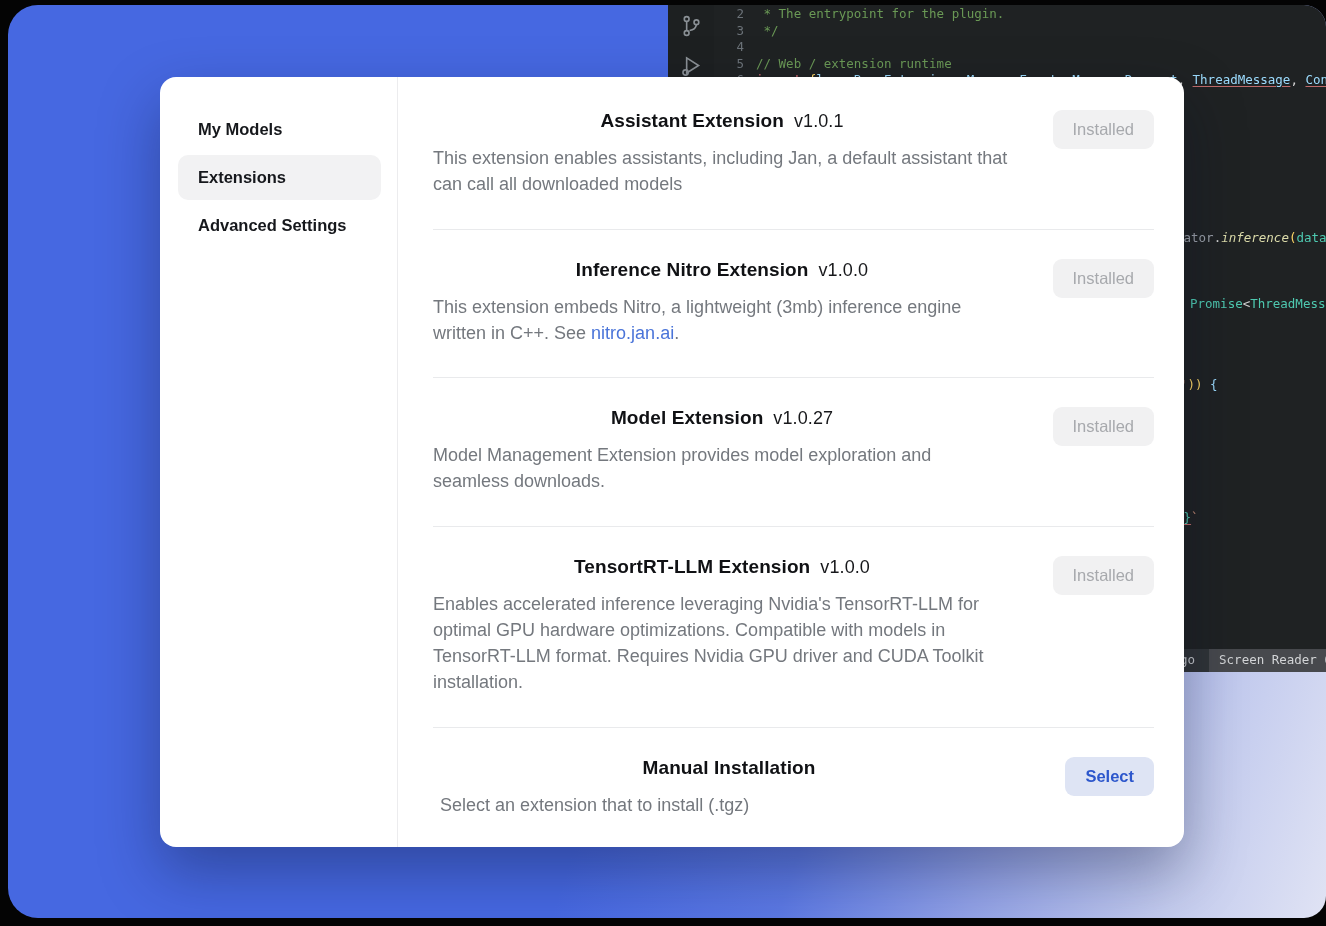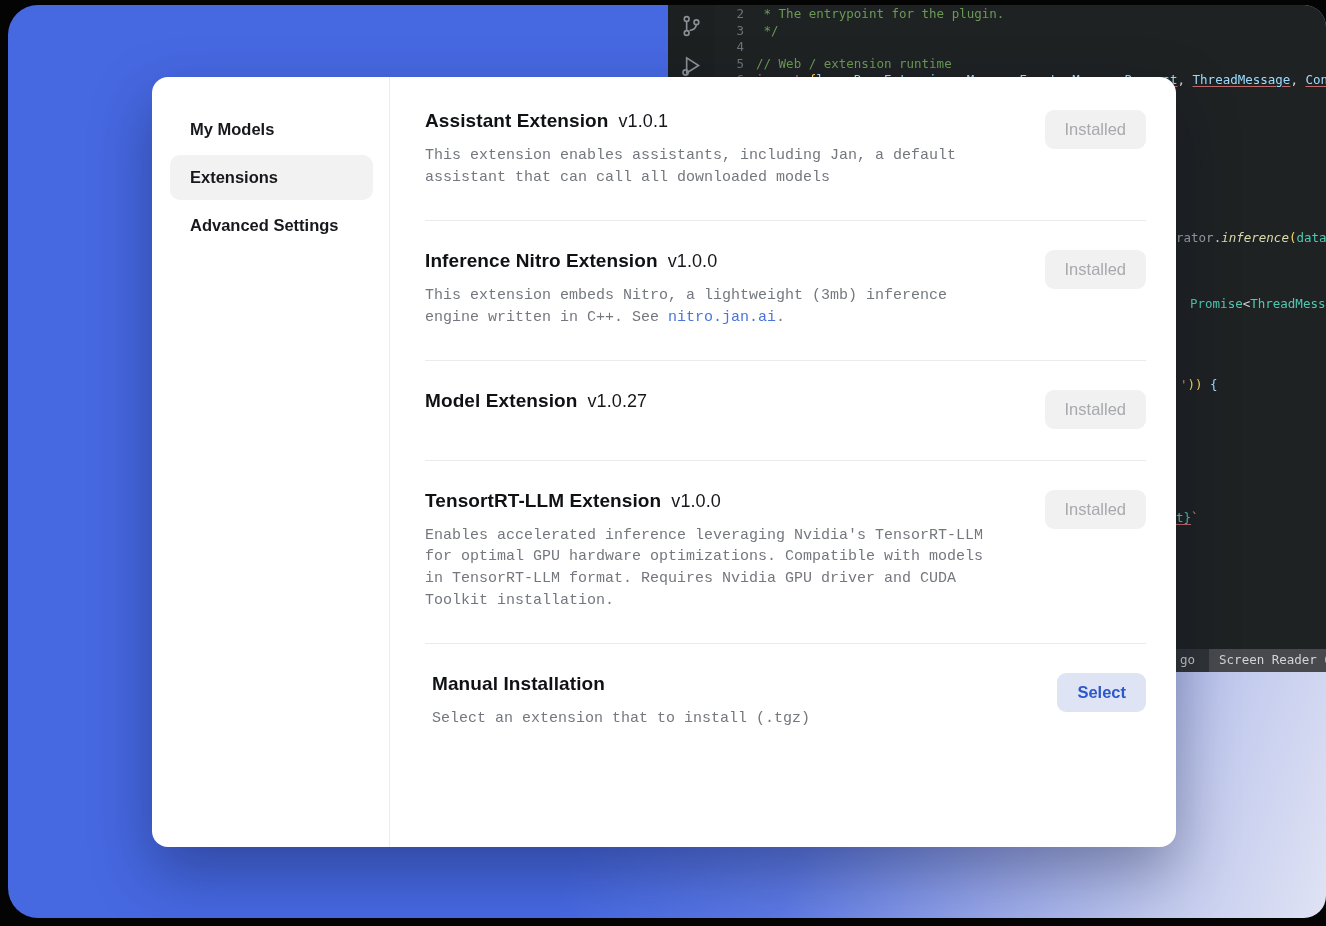--- a/index.html
+++ b/index.html
@@ -55,21 +55,21 @@
     font-size:12.5px;color:#c3c6c9;
   }
   .sb-left{margin-left:512px;display:flex;align-items:center;}
   .sb-item{
     margin-left:14px;background:#47494d;color:#d2d4d6;
     padding:0 10px;display:flex;align-items:center;white-space:nowrap;
   }
 
   
   .modal{
-    position:absolute;left:144px;top:72px;width:1024px;height:770px;
+    position:absolute;left:152px;top:72px;width:1024px;height:770px;
     background:#ffffff;border-radius:16px;
     box-shadow:0 25px 60px rgba(10,15,40,.35);
     display:flex;overflow:hidden;
   }
   .sidebar{
     width:238px;flex:0 0 238px;box-sizing:border-box;
     padding:30px 16px 0 18px;
     border-right:1px solid #ececee;
   }
   .side-item{
@@ -79,23 +79,23 @@
   .side-item.active{background:#f2f2f3;}
 
   .content{flex:1;box-sizing:border-box;padding:4px 30px 0 35px;overflow:hidden;}
   .row{
     display:flex;justify-content:space-between;align-items:flex-start;
     padding:29px 0 31px;border-bottom:1px solid #e9eaec;
   }
   .row:first-child{padding-top:29px;}
   .row:last-child{border-bottom:none;margin-left:7px;}
   .row-left{width:578px;}
-  .row-title{font-size:19px;font-weight:700;color:#101114;letter-spacing:.1px;}
+  .row-title{font-size:19px;font-weight:700;color:#101114;letter-spacing:.1px;text-align:center;}
   .row-version{font-weight:400;margin-left:10px;color:#17181b;font-size:18px;}
-  .row-desc{margin-top:13px;font-size:15px;line-height:1.46;color:#74787e;font-family:Liberation Mono, monospace;}
+  .row-desc{margin-top:13px;font-size:18px;line-height:1.46;color:#74787e;}
   .row-desc a{color:#4a74d9;text-decoration:none;cursor:pointer;}
   .btn{
     border:none;border-radius:9px;font-family:inherit;
     font-size:16.5px;padding:10px 20px;cursor:default;white-space:nowrap;
   }
   .btn-installed{background:#f1f1f2;color:#a7a9ad;font-weight:500;}
   .btn-primary{background:#dee4f4;color:#2d57cc;font-weight:700;cursor:pointer;}
 </style>
 </head>
 <body>
@@ -155,20 +155,21 @@
         <div class="row">
           <div class="row-left">
             <div class="row-title"><span>Inference Nitro Extension</span><span class="row-version">v1.0.0</span></div>
             <div class="row-desc"><span>This extension embeds Nitro, a lightweight (3mb) inference engine written in C++. See </span><a>nitro.jan.ai</a><span>.</span></div>
           </div>
           <button class="btn btn-installed">Installed</button>
         </div>
         <div class="row">
           <div class="row-left">
             <div class="row-title"><span>Model Extension</span><span class="row-version">v1.0.27</span></div>
+            <div class="row-desc"><span>Model Management Extension provides model exploration and seamless downloads.</span></div>
           </div>
           <button class="btn btn-installed">Installed</button>
         </div>
         <div class="row">
           <div class="row-left">
             <div class="row-title"><span>TensortRT-LLM Extension</span><span class="row-version">v1.0.0</span></div>
             <div class="row-desc"><span>Enables accelerated inference leveraging Nvidia's TensorRT-LLM for optimal GPU hardware optimizations. Compatible with models in TensorRT-LLM format. Requires Nvidia GPU driver and CUDA Toolkit installation.</span></div>
           </div>
           <button class="btn btn-installed">Installed</button>
         </div>

